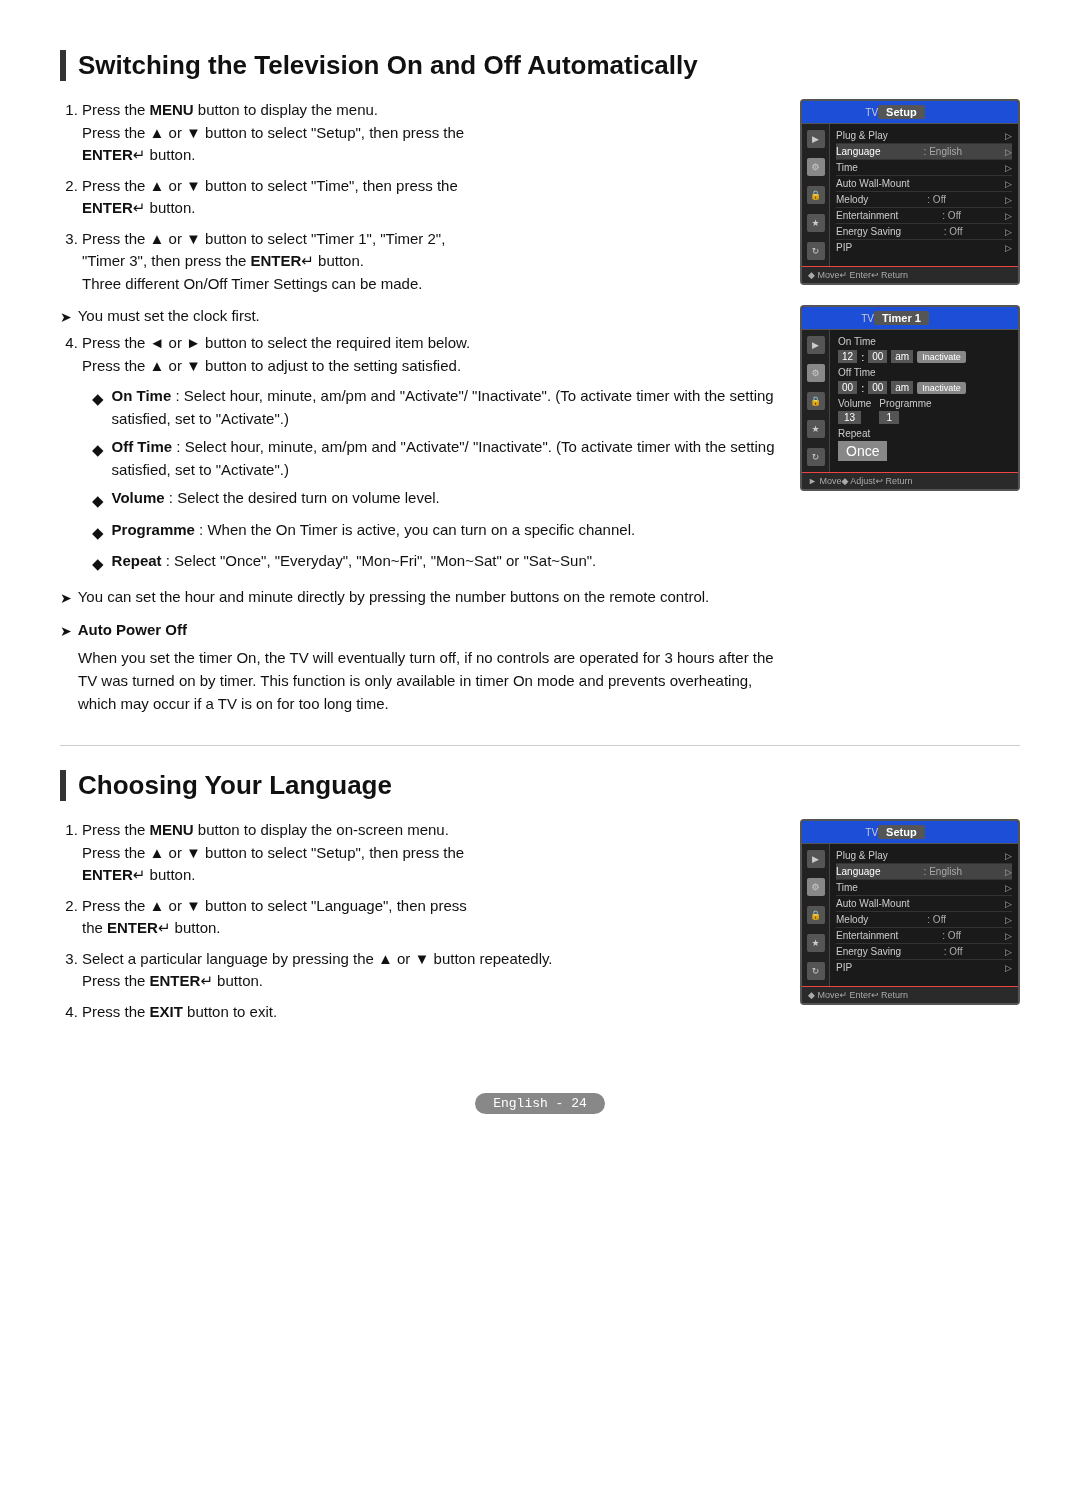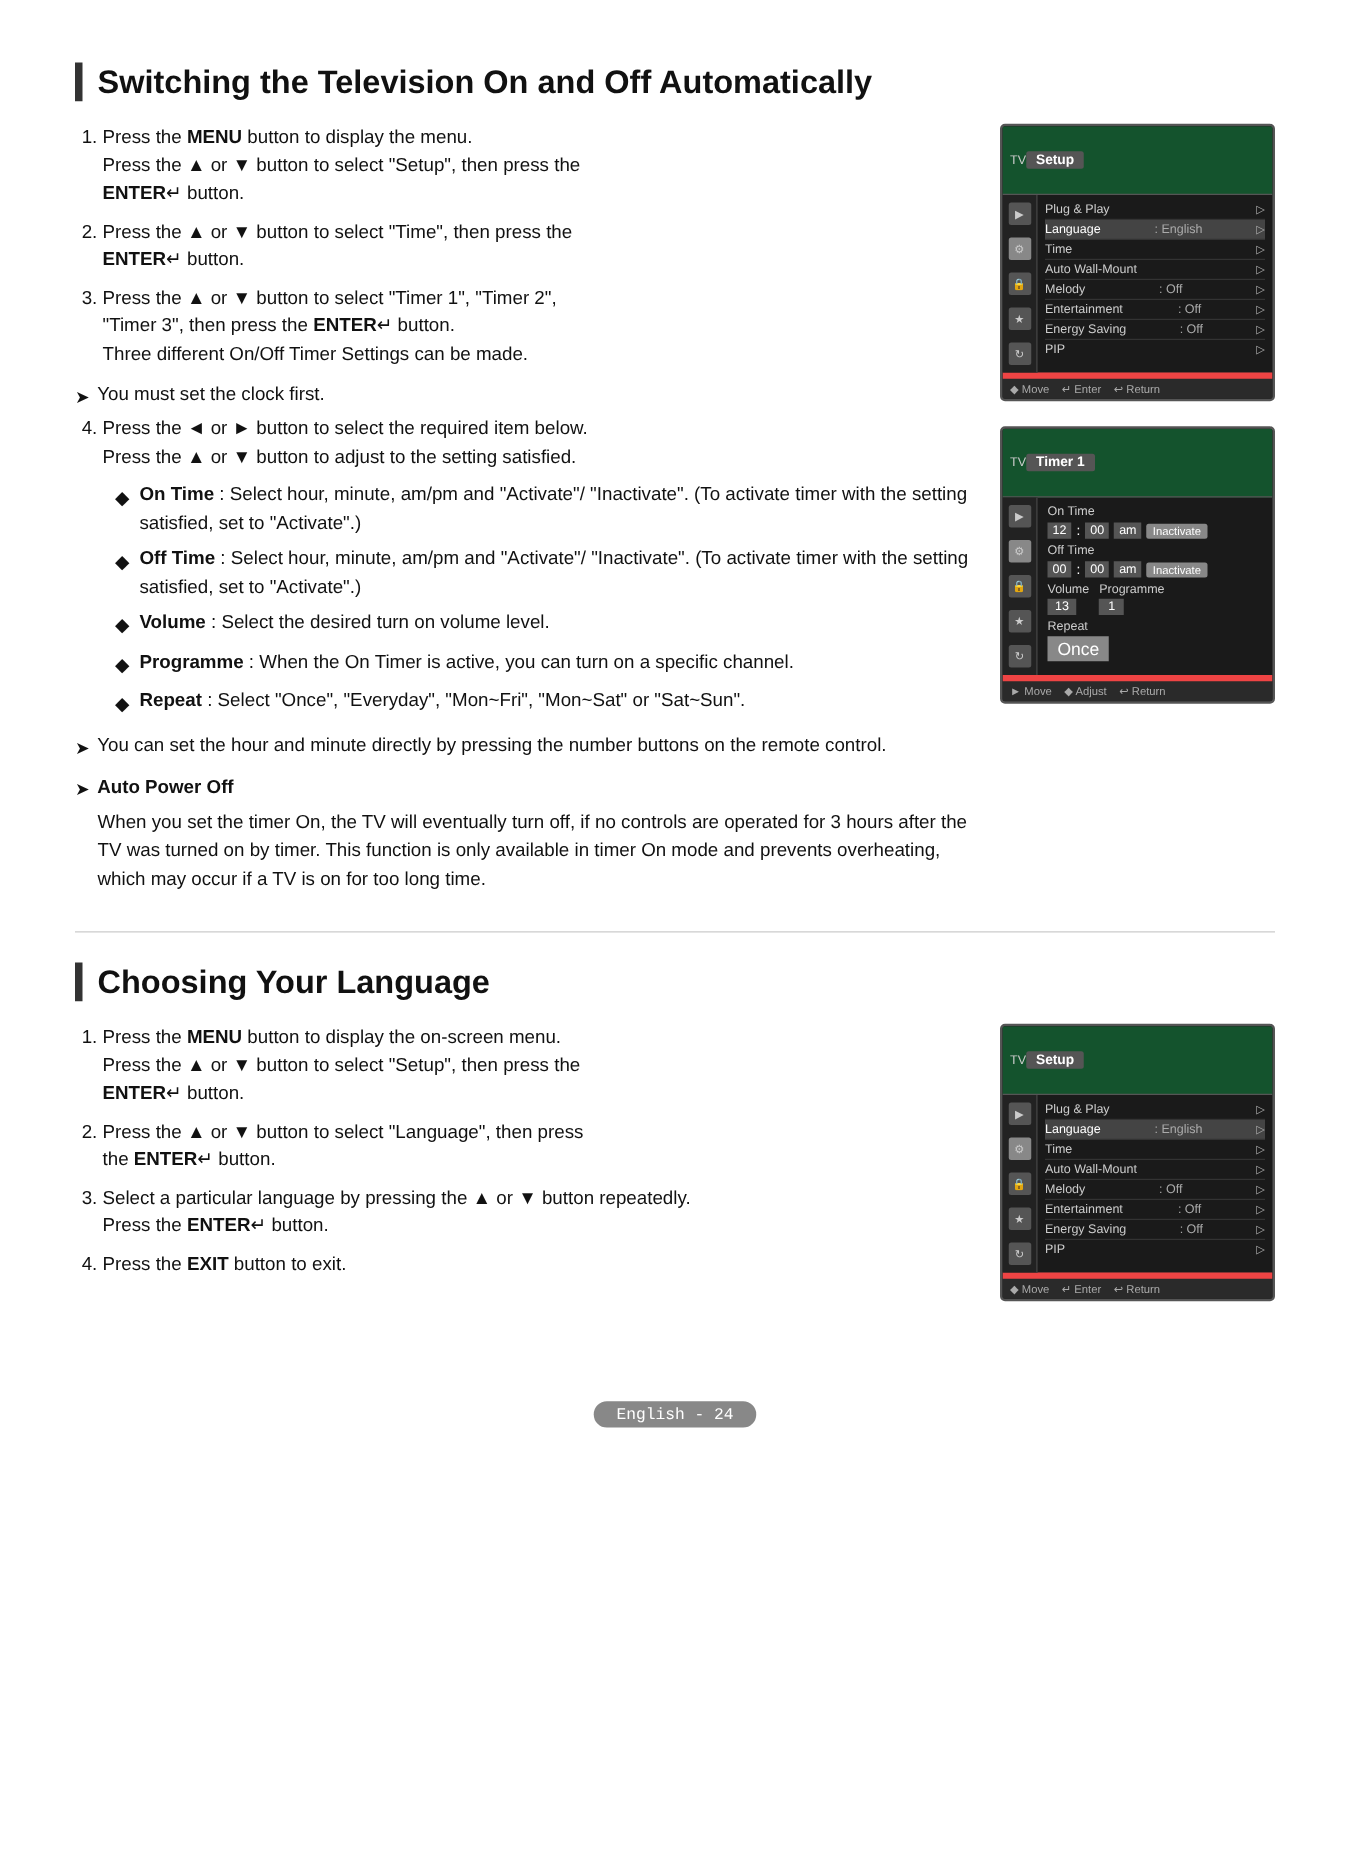--- a/index.html
+++ b/index.html
@@ -100,23 +100,23 @@
       background: #1a1a1a;
       border-radius: 4px;
       overflow: hidden;
       font-size: 11px;
       color: #eee;
       margin-bottom: 20px;
     }
 
     .tv-panel-header {
       display: flex;
-      background: #14532d;
-      padding: 20px 6px;
-      justify-content: flex-start;
+      background: #1d4ed8;
+      padding: 4px 6px;
+      justify-content: center;
       align-items: center;
       border-bottom: 1px solid #555;
     }
     .tv-panel-header .tv-label {
       color: #ccc;
       font-size: 10px;
     }
     .tv-panel-header .panel-title {
       color: #fff;
       font-weight: bold;
@@ -156,43 +156,42 @@
     }
 
     .tv-menu-col {
       flex: 1;
       padding: 4px 6px;
     }
 
     .tv-menu-row {
       display: flex;
       justify-content: space-between;
-      align-items: flex-start;
+      align-items: center;
       padding: 2px 0;
       font-size: 10px;
       color: #ccc;
       border-bottom: 1px solid #333;
     }
     .tv-menu-row:last-child {
       border-bottom: none;
     }
     .tv-menu-row.highlighted {
       background: #444;
       color: #fff;
     }
     .tv-menu-row .row-label { font-weight: normal; }
     .tv-menu-row .row-value { color: #aaa; font-size: 10px; }
     .tv-menu-row .row-arrow { color: #aaa; font-size: 9px; }
 
     .tv-panel-footer {
       background: #2a2a2a;
-      border-top: 5px solid #ef4444;
+      border-top: 1px solid #ef4444;
       padding: 3px 6px;
       display: flex;
-      gap: 10px;
       font-size: 9px;
       color: #aaa;
       align-items: flex-end;
     }
     .tv-panel-footer span { display: flex; align-items: center; gap: 2px; }
 
     
     .timer-panel-body {
       padding: 6px 8px;
       font-size: 10px;

